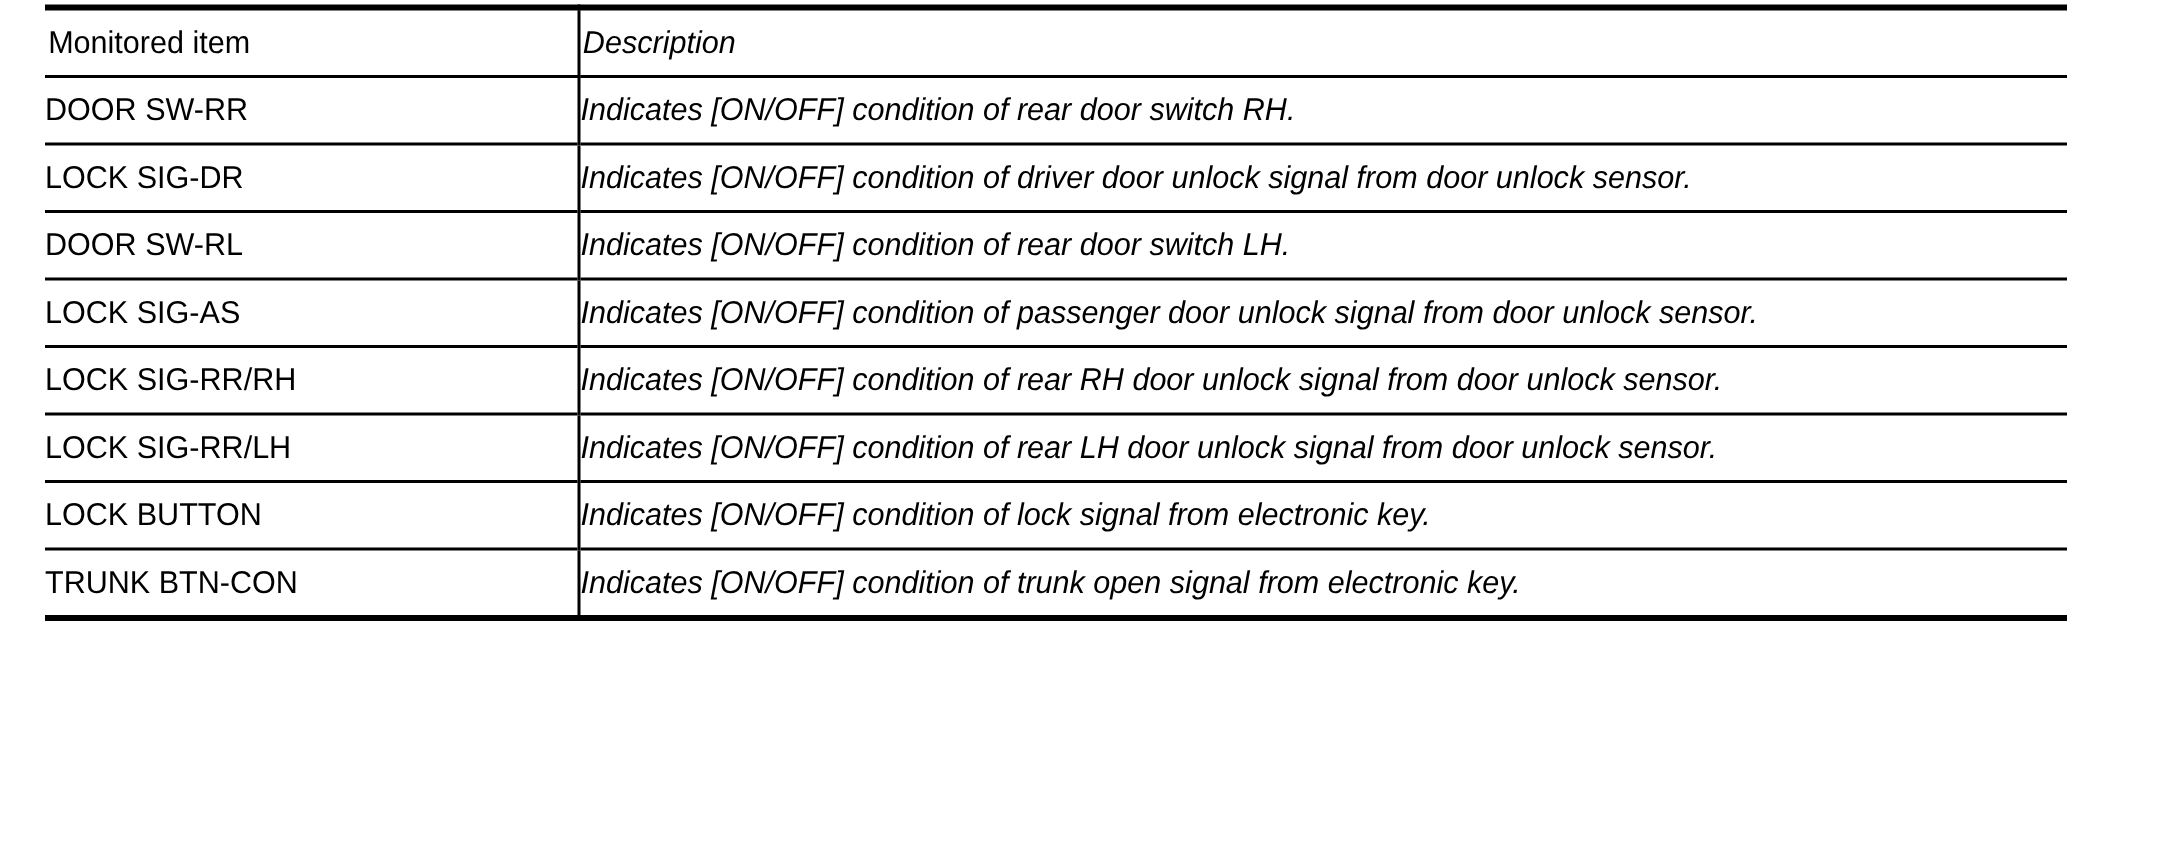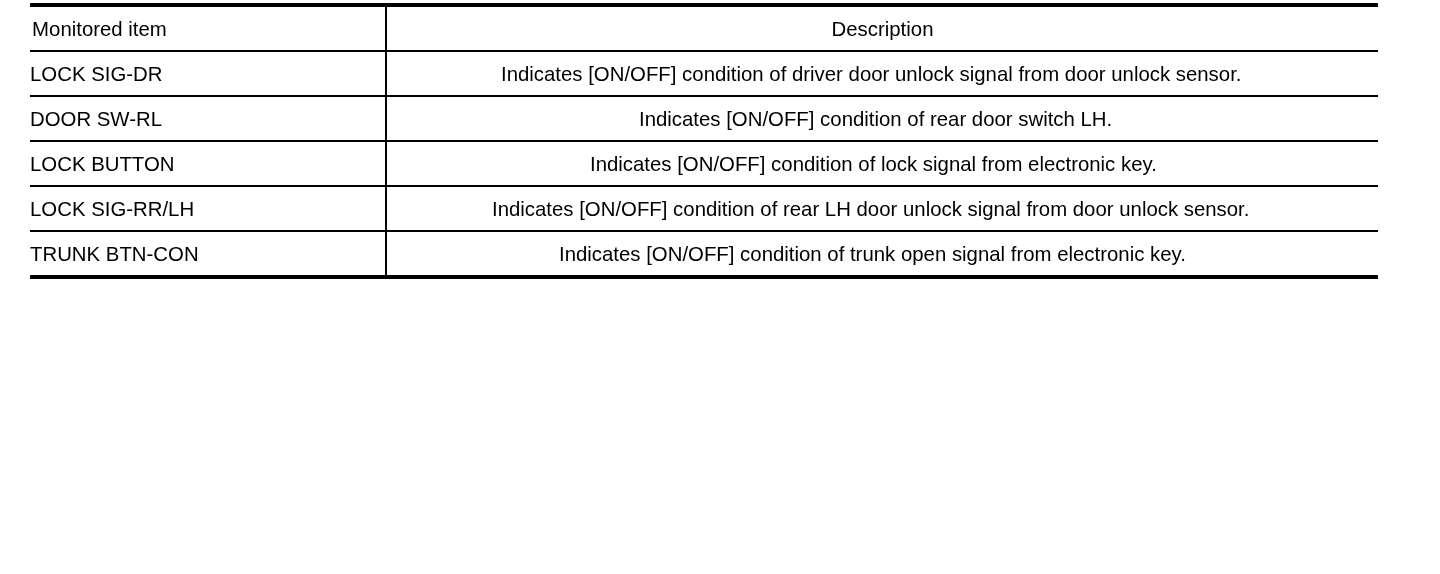--- a/index.html
+++ b/index.html
@@ -72,23 +72,24 @@
     text-align: center;
     font-size: 21px;
   }
 
   .cell-item {
     text-align: left;
     padding-left: 18px;
   }
 
   .cell-desc {
-    text-align: center;
+    text-align: left;
     padding-left: 16px;
     font-size: 21px;
+    font-style: italic;
   }
 
   
   .txt {
     display: inline-block;
     transform: scaleX(0.97);
     transform-origin: left center;
   }
   .head-item .txt,
   .head-desc .txt {
@@ -111,34 +112,46 @@
           <span class="txt">Monitored item</span>
         </th>
         <th class="cell-desc head-desc">
           <span class="txt">Description</span>
         </th>
       </tr>
     </thead>
     <tbody id="table-body">
 
         <tr>
+          <td class="cell-item"><span class="txt">DOOR SW-RR</span></td>
+          <td class="cell-desc"><span class="txt">Indicates [ON/OFF] condition of rear door switch RH.</span></td>
+        </tr>
+        <tr>
           <td class="cell-item"><span class="txt">LOCK SIG-DR</span></td>
           <td class="cell-desc"><span class="txt">Indicates [ON/OFF] condition of driver door unlock signal from door unlock sensor.</span></td>
         </tr>
         <tr>
           <td class="cell-item"><span class="txt">DOOR SW-RL</span></td>
           <td class="cell-desc"><span class="txt">Indicates [ON/OFF] condition of rear door switch LH.</span></td>
         </tr>
         <tr>
-          <td class="cell-item"><span class="txt">LOCK BUTTON</span></td>
-          <td class="cell-desc"><span class="txt">Indicates [ON/OFF] condition of lock signal from electronic key.</span></td>
+          <td class="cell-item"><span class="txt">LOCK SIG-AS</span></td>
+          <td class="cell-desc"><span class="txt">Indicates [ON/OFF] condition of passenger door unlock signal from door unlock sensor.</span></td>
+        </tr>
+        <tr>
+          <td class="cell-item"><span class="txt">LOCK SIG-RR/RH</span></td>
+          <td class="cell-desc"><span class="txt">Indicates [ON/OFF] condition of rear RH door unlock signal from door unlock sensor.</span></td>
         </tr>
         <tr>
           <td class="cell-item"><span class="txt">LOCK SIG-RR/LH</span></td>
           <td class="cell-desc"><span class="txt">Indicates [ON/OFF] condition of rear LH door unlock signal from door unlock sensor.</span></td>
+        </tr>
+        <tr>
+          <td class="cell-item"><span class="txt">LOCK BUTTON</span></td>
+          <td class="cell-desc"><span class="txt">Indicates [ON/OFF] condition of lock signal from electronic key.</span></td>
         </tr>
         <tr>
           <td class="cell-item"><span class="txt">TRUNK BTN-CON</span></td>
           <td class="cell-desc"><span class="txt">Indicates [ON/OFF] condition of trunk open signal from electronic key.</span></td>
         </tr>
       </tbody>
   </table>
 
 </div>
 

